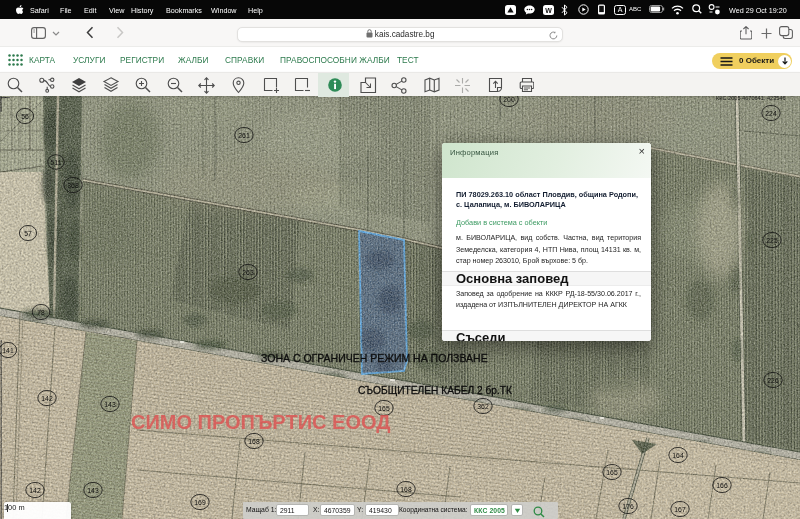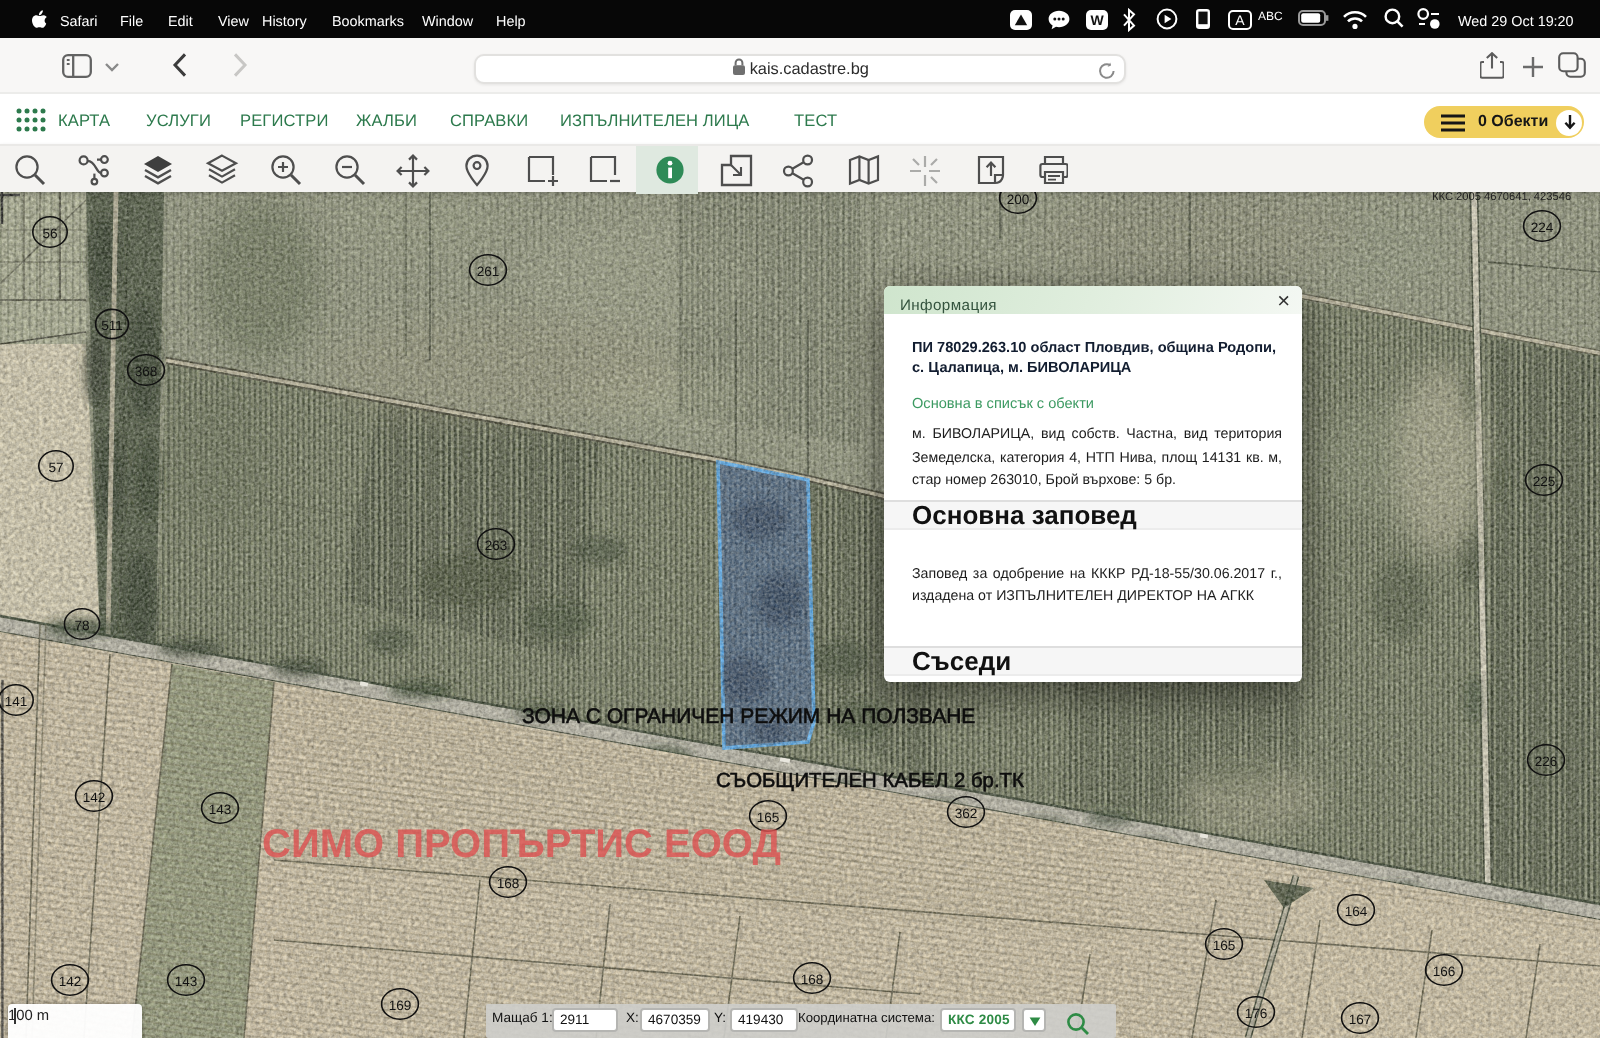--- a/index.html
+++ b/index.html
@@ -6,21 +6,21 @@
 html,body{width:800px;height:519px;overflow:hidden;font-family:"Liberation Sans",sans-serif;background:#fff}
 .abs{position:absolute}
 #menubar{left:0;top:0;width:800px;height:19px;background:#070707;color:#fff;font-size:7.2px}
 #menubar .mi{position:absolute;top:5.5px;white-space:nowrap}
 #safaribar{left:0;top:19px;width:800px;height:27px;background:#f8f7f6}
 #navbar{left:0;top:46px;width:800px;height:26px;background:#ffffff;border-top:1px solid #ececea}
 #toolbar{left:0;top:72px;width:800px;height:24px;background:#f4f3f1;border-top:1px solid #eae9e7;box-shadow:0 1px 2px rgba(0,0,0,0.18)}
 .navitem{position:absolute;top:0;height:26px;line-height:27px;color:#2d7a4d;font-weight:normal;font-size:8.3px;letter-spacing:0.05px}
 #addrbar{position:absolute;left:237px;top:8px;width:326px;height:15px;background:#fff;border:1px solid #e2e1df;border-radius:5px;box-shadow:0 0.5px 1.5px rgba(0,0,0,0.08);font-size:8.2px;color:#2b2b2b;text-align:center;line-height:14px}
 #panel{left:442px;top:143px;width:209px;height:198px;background:#fff;border-radius:3px;box-shadow:0 6px 20px rgba(0,0,0,0.45);font-size:7.8px;color:#222;overflow:hidden}
-#panelhead{height:14px;background:linear-gradient(110deg,#cfe5cd 0%,#e2efe0 55%,#f4f8f3 100%);position:relative}
+#panelhead{height:35px;background:linear-gradient(110deg,#cfe5cd 0%,#e2efe0 55%,#f4f8f3 100%);position:relative}
 #panelhead .t{position:absolute;left:8px;top:5px;font-size:7.6px;color:#33523d;letter-spacing:0.2px}
 #panelhead .x{position:absolute;right:6px;top:2px;font-size:11px;color:#333}
 #panel .body{padding:0 0 0 0}
 #panel .title{margin:11.5px 10px 0 14px;font-weight:bold;font-size:7.3px;color:#121d30;line-height:10.4px;letter-spacing:0px;width:182px}
 #panel .link{margin:8.5px 10px 0 14px;color:#3c9a62;font-size:7.3px;line-height:8.4px}
 #panel .para{margin:6px 10px 0 14px;line-height:11.4px;font-size:7.1px;color:#1d1d1d;width:185px}
 .jl{text-align:justify;text-align-last:justify}
 #panel .sect{margin-top:4px;padding:2.5px 10px 2px 14px;border-top:1px solid #dedede;border-bottom:1px solid #ececec;background:#f6f6f6;font-weight:bold;font-size:13px;color:#111;line-height:8.4px}
 #statusbar{left:243px;top:502px;width:315px;height:17px;background:rgba(206,206,203,0.9);font-size:6.8px;color:#111;border-radius:1px}
 #statusbar .lab{position:absolute;top:4px}
@@ -433,21 +433,21 @@
         <circle cx="5.5" cy="10.5" r="1.25"></circle>
         <circle cx="9.5" cy="10.5" r="1.25"></circle>
         <circle cx="13.5" cy="10.5" r="1.25"></circle>
       </g>
     </svg>
 <span class="navitem" style="left:29px">КАРТА</span>
 <span class="navitem" style="left:73px">УСЛУГИ</span>
 <span class="navitem" style="left:120px">РЕГИСТРИ</span>
 <span class="navitem" style="left:178px">ЖАЛБИ</span>
 <span class="navitem" style="left:225px">СПРАВКИ</span>
-<span class="navitem" style="left:280px">ИЗПЪЛНИТЕЛЕН ЛИЦА</span>
+<span class="navitem" style="left:280px">ПРАВОСПОСОБНИ ЖАЛБИ</span>
 <span class="navitem" style="left:397px">ТЕСТ</span>
 <div class="abs" style="left:712px;top:6px;width:80px;height:16px;background:#f0cf5e;border-radius:8px"></div>
 <svg class="abs" style="left:720px;top:9.5px" width="13" height="9" viewBox="0 0 13 9">
       <path d="M0.5 1 H12.5 M0.5 4.5 H12.5 M0.5 8 H12.5" stroke="#161616" stroke-width="1.5"></path>
     </svg>
 <span class="abs" style="left:739px;top:9px;font-size:8px;font-weight:bold;color:#161616">0 Обекти</span>
 <div class="abs" style="left:778px;top:7.5px;width:13px;height:13px;background:#fff;border-radius:50%"></div>
 <svg class="abs" style="left:781.5px;top:10px" width="6" height="8" viewBox="0 0 6 8">
       <path d="M3 0.5 V6.5 M0.7 4.4 L3 6.9 L5.3 4.4" stroke="#161616" stroke-width="1.2" fill="none"></path>
     </svg>
@@ -561,28 +561,28 @@
 <div class="abs" id="panel">
 <div id="panelhead">
       <span class="t">Информация</span>
       <span class="x">×</span>
     </div>
 <div class="body">
 <div class="title">
         <div class="jl">ПИ 78029.263.10 област Пловдив, община Родопи,</div>
         <div>с. Цалапица, м. БИВОЛАРИЦА</div>
       </div>
-<div class="link">Основна в списък с обекти</div>
+<div class="link">Добави в система с обекти</div>
 <div class="para">
         <div class="jl">м. БИВОЛАРИЦА, вид собств. Частна, вид територия</div>
         <div class="jl">Земеделска, категория 4, НТП Нива, площ 14131 кв. м,</div>
         <div>стар номер 263010, Брой върхове: 5 бр.</div>
       </div>
 <div class="sect">Основна заповед</div>
-<div class="para" style="margin-top:17px;line-height:11px">
+<div class="para" style="margin-top:3px;line-height:11px">
         <div class="jl">Заповед за одобрение на КККР РД-18-55/30.06.2017 г.,</div>
         <div>издадена от ИЗПЪЛНИТЕЛЕН ДИРЕКТОР НА АГКК</div>
       </div>
 <div class="sect" style="margin-top:19px">Съседи</div>
 <div class="para" style="margin-top:6px;font-size:7px">78029.261.311, 78029.263.9, 78029.264.959, 78029.362.1</div>
 </div>
 </div>
 
 <div class="abs" id="statusbar">
 <span class="lab" style="left:3px">Мащаб 1:</span>

